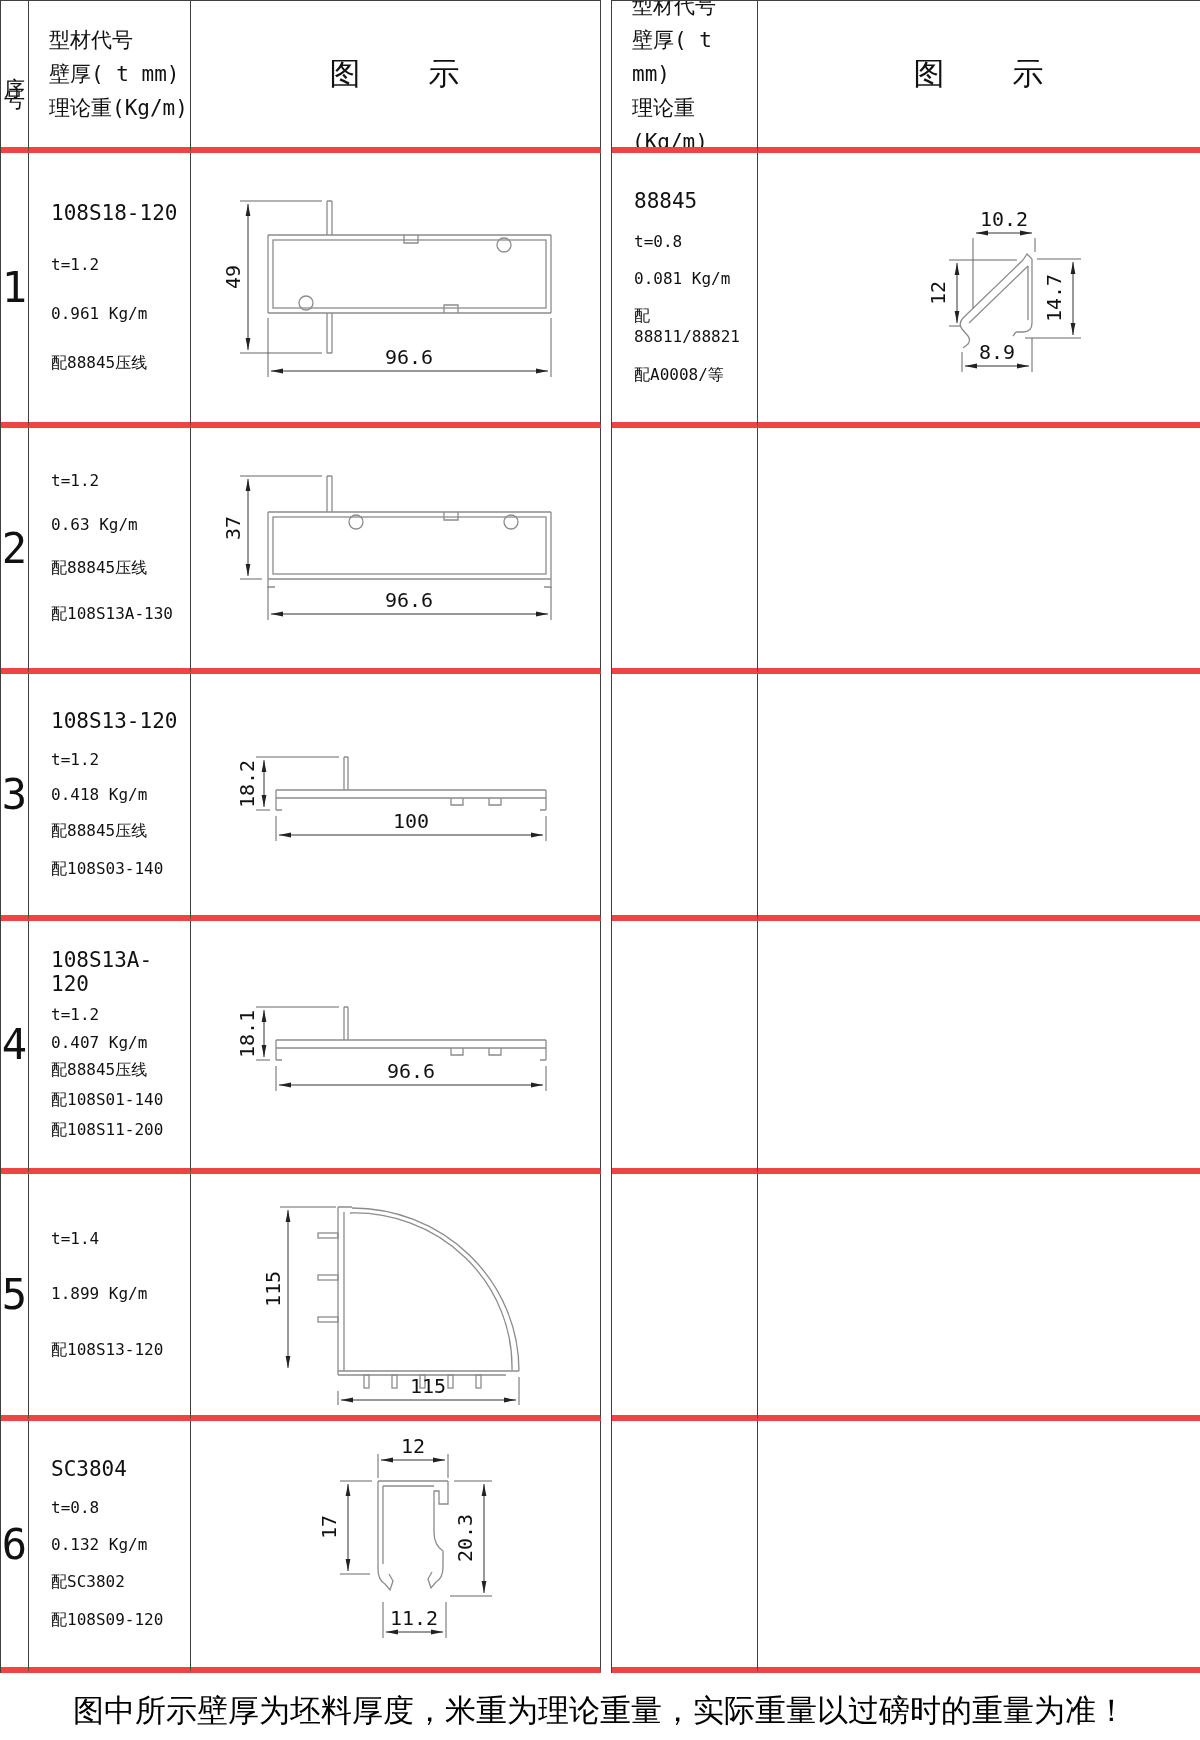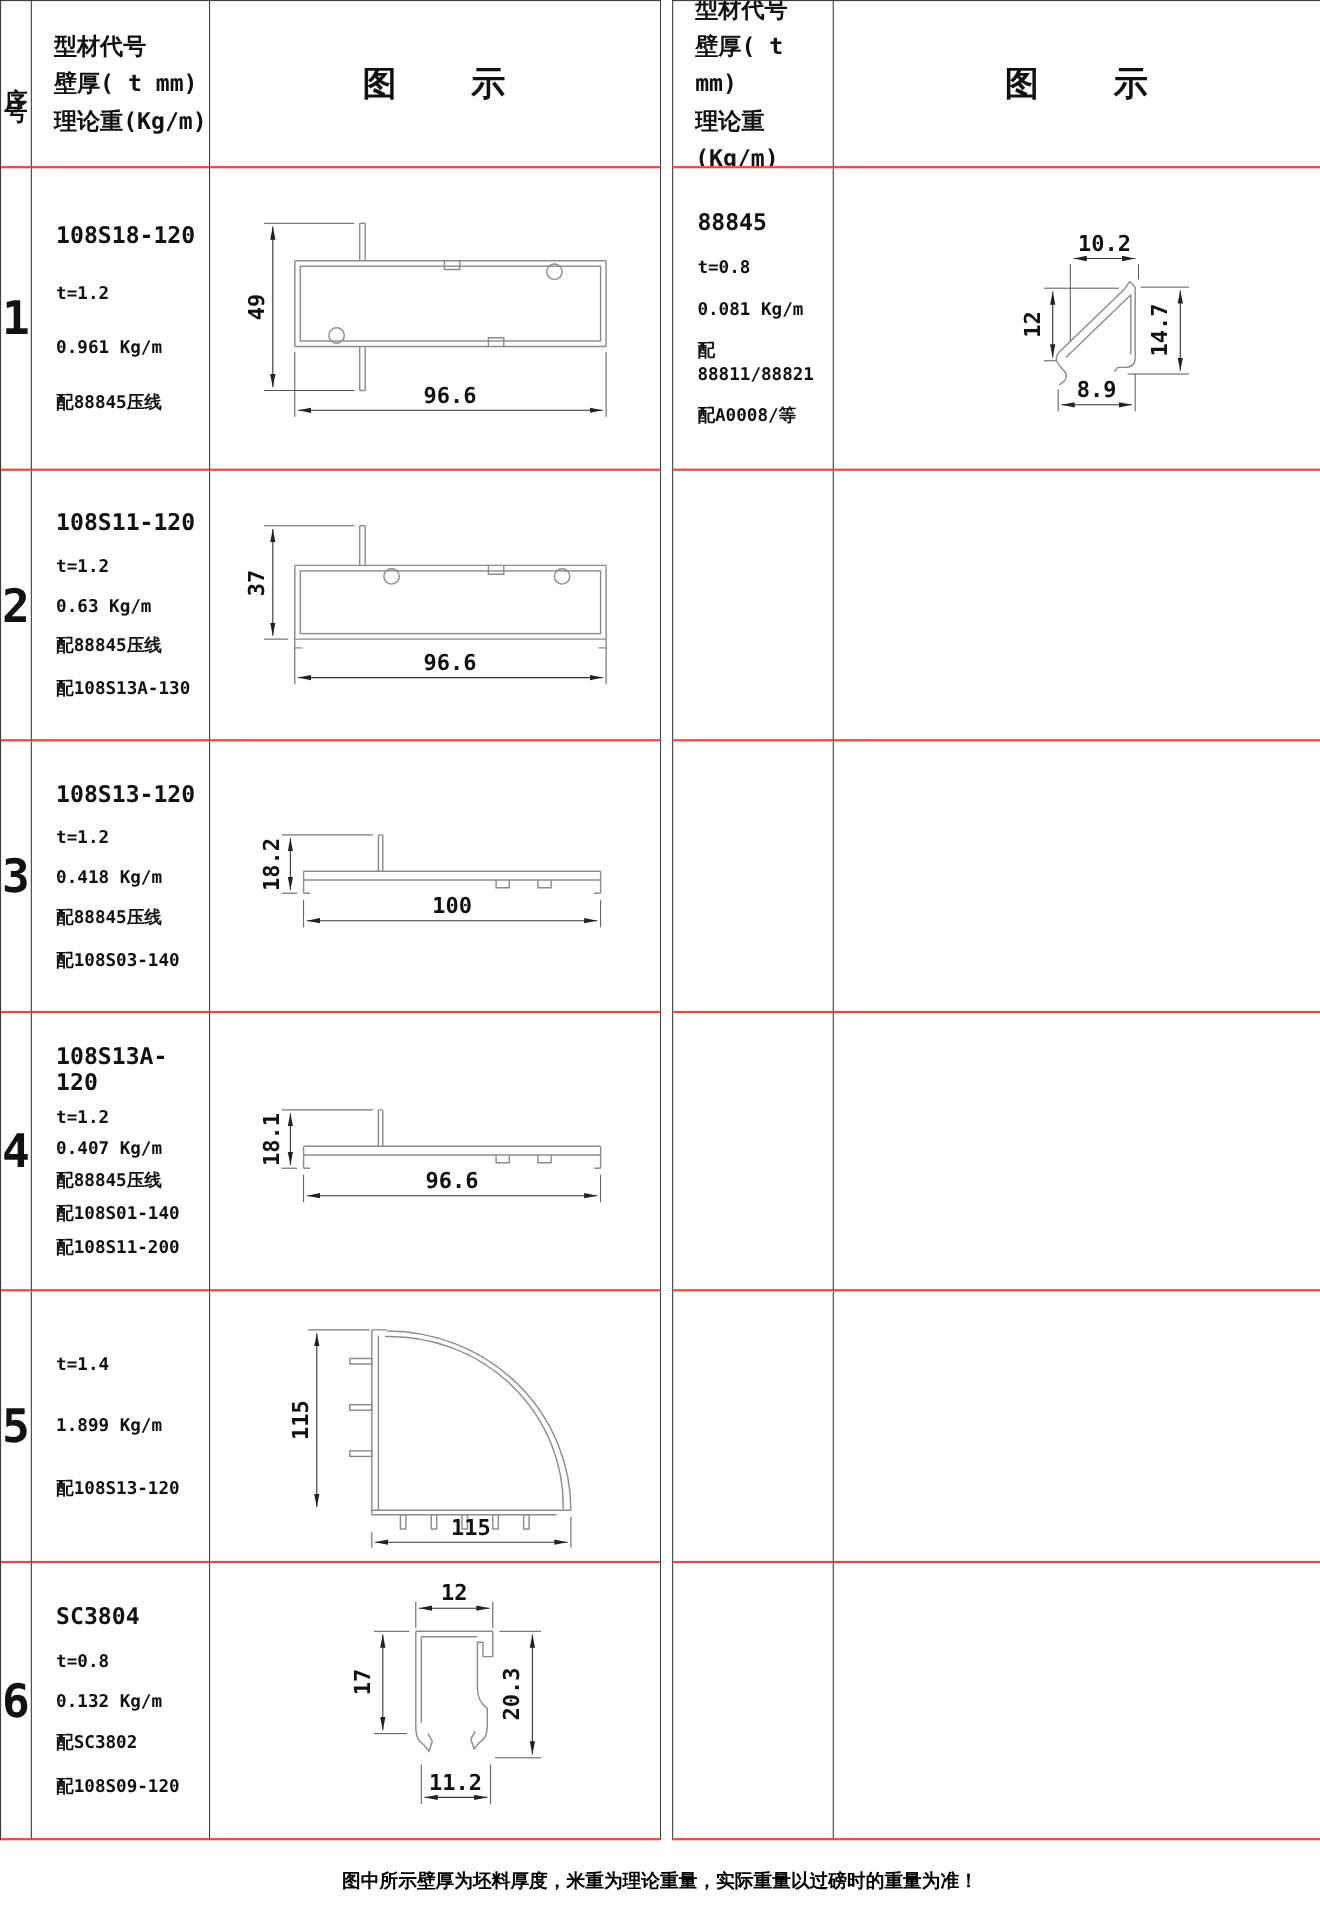--- a/index.html
+++ b/index.html
@@ -6,22 +6,22 @@
   .page {
     position:relative; width:1200px; height:1740px; background:#fff;
     font-family:"DejaVu Sans", sans-serif; color:#111; overflow:hidden;
   }
   .tables { position:absolute; top:0; left:0; display:flex; }
   .table { display:grid; grid-template-rows:152px 275px 246px 247px 253px 247px 252px;
            border-top:1px solid #3f3f3f; border-left:1px solid #3f3f3f; }
   .t-left  { grid-template-columns:28px 162px 410px; }
   .t-right { grid-template-columns:146px 444px; }
   .divider { width:10px; background:#fff; }
-  .cell { border-right:1px solid #3f3f3f; border-bottom:2px solid #ef4444;
-          box-sizing:border-box; overflow:hidden;font-weight:bold; }
+  .cell { border-right:1px solid #3f3f3f; border-bottom:6px solid #ef4444;
+          box-sizing:border-box; overflow:hidden; }
   
   .h-num { display:flex; align-items:center; justify-content:center; }
   .h-num .vtext { writing-mode:vertical-rl; text-orientation:upright; letter-spacing:14px;
                   font-size:21px; }
   .h-spec { display:flex; flex-direction:column; justify-content:center;
             padding-left:20px; font-size:21px; line-height:34px;
             font-family:"DejaVu Sans Mono","DejaVu Sans",monospace; }
   .h-dia { display:flex; align-items:center; justify-content:center; font-size:31px;
            letter-spacing:2px; }
   
@@ -31,21 +31,21 @@
             align-items:flex-start; padding:18px 4px 18px 22px; }
   .c-spec .code { font-size:21px; font-family:"DejaVu Sans Mono","DejaVu Sans",monospace; }
   .c-spec .ln { font-size:16px; font-family:"DejaVu Sans Mono","DejaVu Sans",monospace; }
   .c-dia { display:flex; align-items:center; justify-content:center; }
   
   .prof { stroke:#8c8c8c; fill:none; stroke-width:1.3; }
   .dim  { stroke:#333; fill:none; stroke-width:1; }
   .ext  { stroke:#555; fill:none; stroke-width:0.9; }
   text.dt { font-family:"DejaVu Sans Mono",monospace; font-size:20px; fill:#111; }
   .footer-note { position:absolute; top:1688px; left:0; width:1200px; height:44px;
-                 line-height:44px; text-align:center; font-size:17px; font-weight:700;
+                 line-height:44px; text-align:center; font-size:31px; font-weight:400;
                  color:#000; }
 </style>
 </head>
 <body>
 
 <div class="page">
   <div class="tables">
 
     <div class="table t-left">
       <div class="cell h-num">
@@ -89,21 +89,20 @@
           <text class="dt" text-anchor="middle" transform="rotate(-90 34 114)" x="34" y="114">49</text>
           <line class="ext" x1="62" y1="155" x2="62" y2="214"></line>
           <line class="ext" x1="345" y1="155" x2="345" y2="214"></line>
           <line class="dim" x1="65" y1="208" x2="342" y2="208" marker-start="url(#a1)" marker-end="url(#a1)"></line>
           <text class="dt" text-anchor="middle" x="203" y="201">96.6</text>
         </svg>
       </div>
 
       <div class="cell c-num">2</div>
       <div class="cell c-spec">
-        <div class="code">108S11-120</div>
         <div class="ln">t=1.2</div>
         <div class="ln">0.63 Kg/m</div>
         <div class="ln">配88845压线</div>
         <div class="ln">配108S13A-130</div>
       </div>
       <div class="cell c-dia">
         <svg width="380" height="205" viewBox="0 0 380 205">
           <defs>
               <marker id="a2" markerWidth="14" markerHeight="10" refX="12" refY="4" orient="auto-start-reverse" markerUnits="userSpaceOnUse">
                 <path d="M0,1.6 L12,4 L0,6.4 Z" fill="#222"></path>

